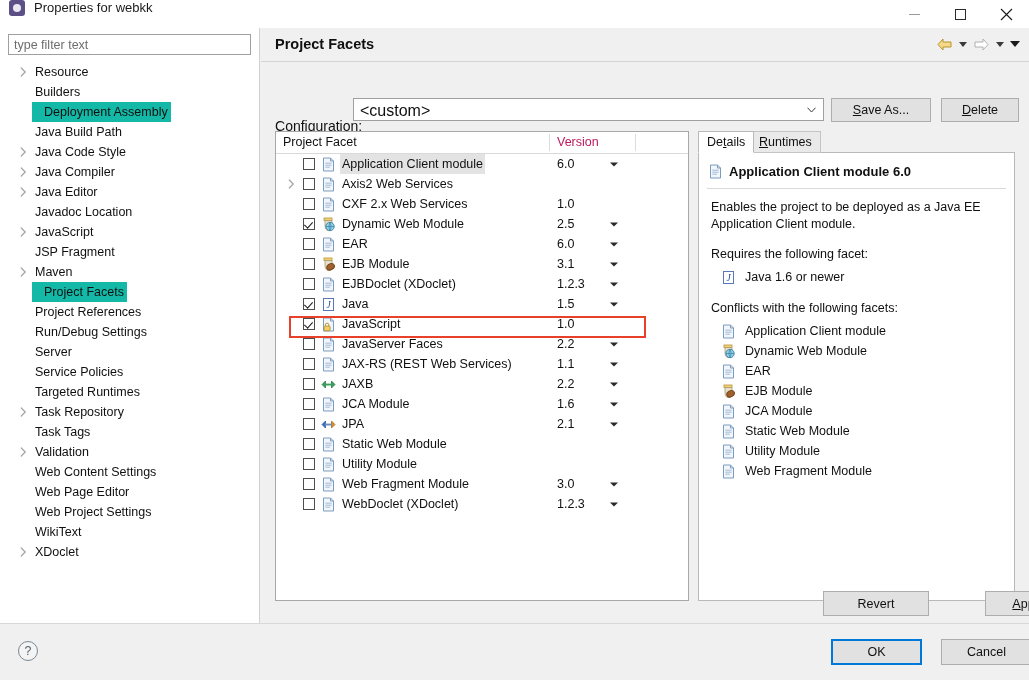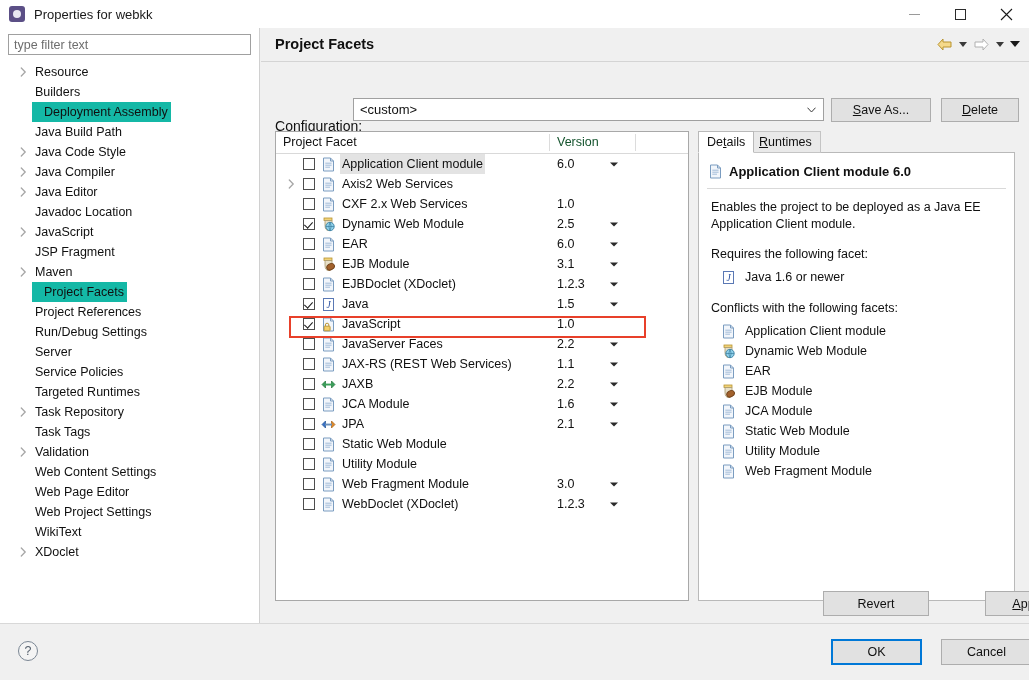--- a/index.html
+++ b/index.html
@@ -19,21 +19,21 @@
     width: 1029px; height: 680px;
     background: #f0f0f0;
     box-sizing: border-box;
   }
 
   
   .titlebar {
     position: absolute; left: 0; top: 0;
     width: 1029px; height: 28px;
     background: #ffffff;
-    display: flex; align-items: center;
+    display: flex; align-items: flex-start;
   }
   .title-icon {
     margin-left: 9px; width: 16px; height: 16px;
     position: relative;
   }
   .title-icon .gear {
     position: absolute; left: 0; top: 0;
     width: 16px; height: 16px;
     background: #5b4f86;
     border-radius: 3px;
@@ -163,21 +163,21 @@
   .config-label u { text-decoration: underline; }
   .combo {
     position: absolute; left: 92px; top: 0;
     width: 471px; height: 23px;
     background: #ffffff;
     border: 1px solid #a0a0a0;
     box-sizing: border-box;
   }
   .combo .combo-text {
     position: absolute; left: 6px; top: 3px;
-    font-size: 13px; color: #101010;
+    font-size: 16px; color: #101010;
   }
   .combo .combo-arrow {
     position: absolute; right: 7px; top: 0;
     height: 21px; display: flex; align-items: center;
   }
   .btn {
     background: #e1e1e1;
     border: 1px solid #adadad;
     box-sizing: border-box;
     font-family: "Liberation Sans", sans-serif;
@@ -210,21 +210,21 @@
     height: 21px;
     border-bottom: 1px solid #d9d9d9;
     background: #ffffff;
   }
   .facets-head .col-facet {
     position: absolute; left: 7px; top: 3px;
     font-size: 12.5px; color: #101010;
   }
   .facets-head .col-version {
     position: absolute; left: 281px; top: 3px;
-    font-size: 12.5px; color: #14532d;
+    font-size: 12.5px; color: #be185d;
   }
   .facets-head .sep1 {
     position: absolute; left: 273px; top: 2px;
     width: 1px; height: 17px; background: #dcdcdc;
   }
   .facets-head .sep2 {
     position: absolute; left: 359px; top: 2px;
     width: 1px; height: 17px; background: #dcdcdc;
   }
   .facet-rows { position: relative; }

